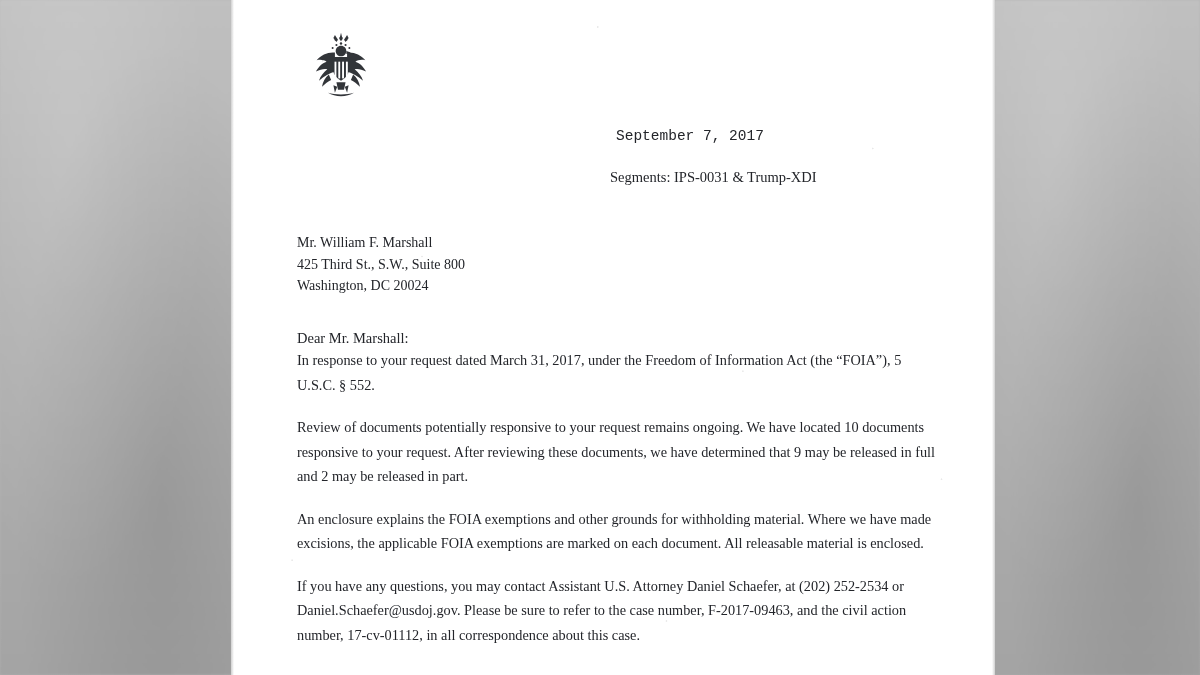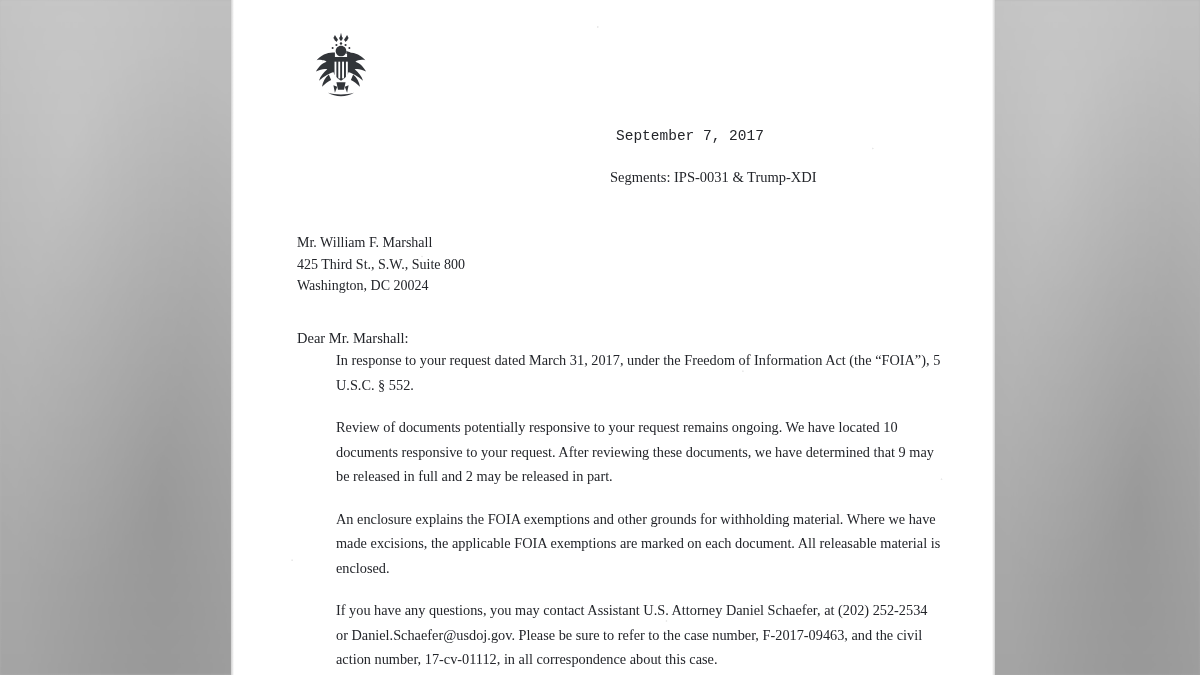--- a/index.html
+++ b/index.html
@@ -100,21 +100,21 @@
     font-size: 14.5px; white-space: nowrap; margin-top: 20px;
   }
 
   #body {
     position: absolute; left: 66px; top: 348px;
     width: 645px;
     font-size: 14.3px;
     line-height: 24.5px;
     text-align: left;
   }
-  #body p { margin-bottom: 18px; margin-left: 39px; }
+  #body p { margin-bottom: 18px; }
 
   
   #page::before {
     content: ""; position: absolute; left: 0; top: 0; bottom: 0; width: 3px;
     background: linear-gradient(90deg, rgba(120,120,120,.35), rgba(255,255,255,0));
   }
   #page::after {
     content: ""; position: absolute; right: 0; top: 0; bottom: 0; width: 3px;
     background: linear-gradient(270deg, rgba(120,120,120,.35), rgba(255,255,255,0));
   }

